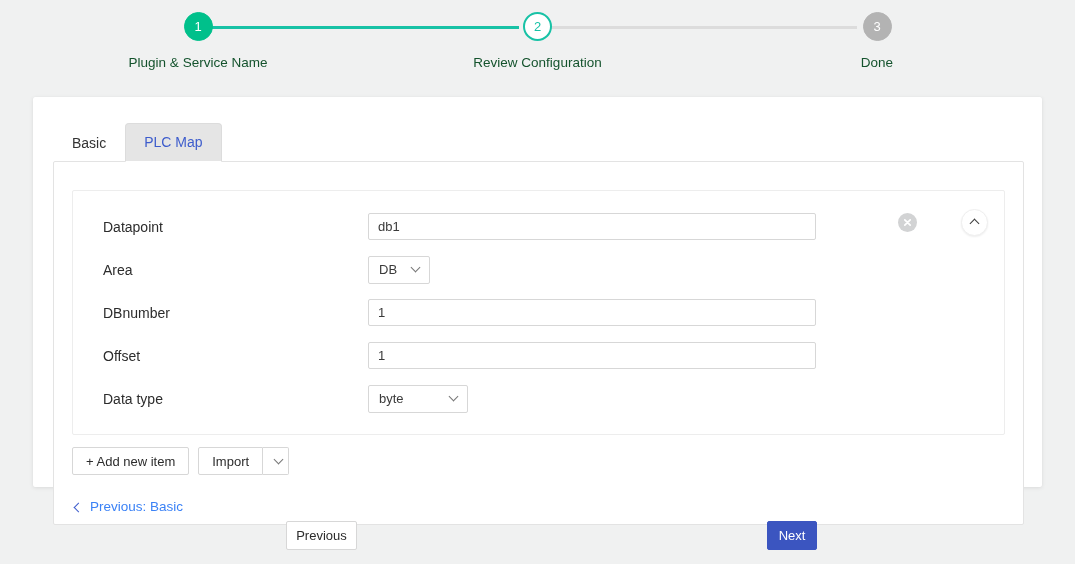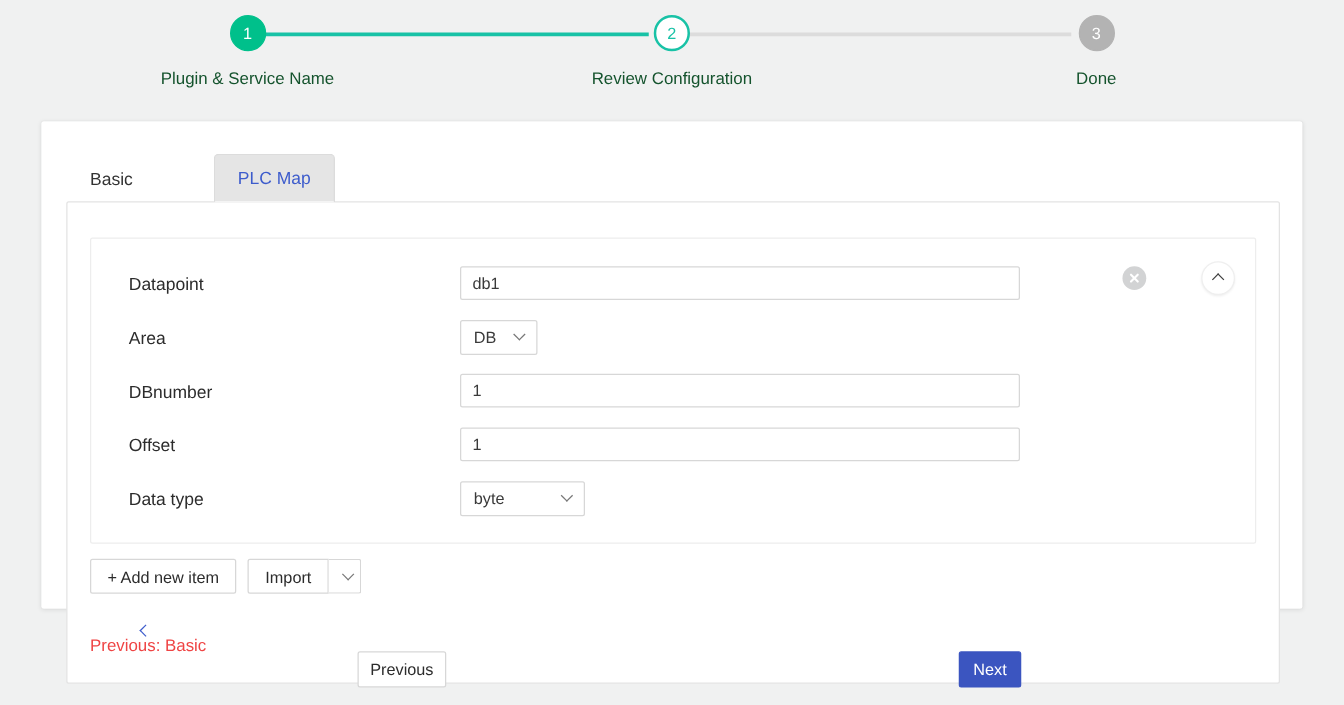--- a/index.html
+++ b/index.html
@@ -83,21 +83,20 @@
     box-shadow: 0 1px 4px rgba(0,0,0,0.09), 0 0 1px rgba(0,0,0,0.06);
   }
 
   
   .tabs {
     position: relative;
     height: 42px;
     margin: 22px 0 0 20px;
     display: flex;
     align-items: flex-end;
-    gap: 46px;
   }
   .tab {
     padding: 10px 18px 10px 18px;
     font-size: 14px;
     color: #333333;
     background: transparent;
     border: 1px solid transparent;
     border-bottom: none;
     border-radius: 4px 4px 0 0;
     position: relative;
@@ -119,21 +118,21 @@
     left: 20px; top: 64px;
     width: 971px;
     border: 1px solid #e3e3e3;
     border-radius: 2px;
     background: #ffffff;
     padding: 0;
   }
   .panel-inner {
     border: 1px solid #eceff1;
     border-width: 0;
-    padding: 14px 0 22px 0;
+    padding: 14px 0 8px 0;
   }
   .item-box {
     position: relative;
     margin: 14px 18px 10px 18px;
     border: 1px solid #ededed;
     border-radius: 2px;
     padding: 14px 0 14px 0;
   }
 
   .form-row {
@@ -271,24 +270,23 @@
     align-items: center;
     justify-content: center;
     padding: 0;
   }
 
   .prev-link {
     display: inline-flex;
     align-items: center;
     margin: 24px 0 0 18px;
     font-size: 13.5px;
-    color: #ef4444;
+    color: #3b82f6;
     cursor: pointer;
     text-decoration: none;
-    flex-direction: column;
   }
   .chev-left {
     width: 10px; height: 10px;
     position: relative;
     margin-right: 8px;
   }
   .chev-left::before {
     content: "";
     position: absolute;
     left: 3px; top: 2px;

